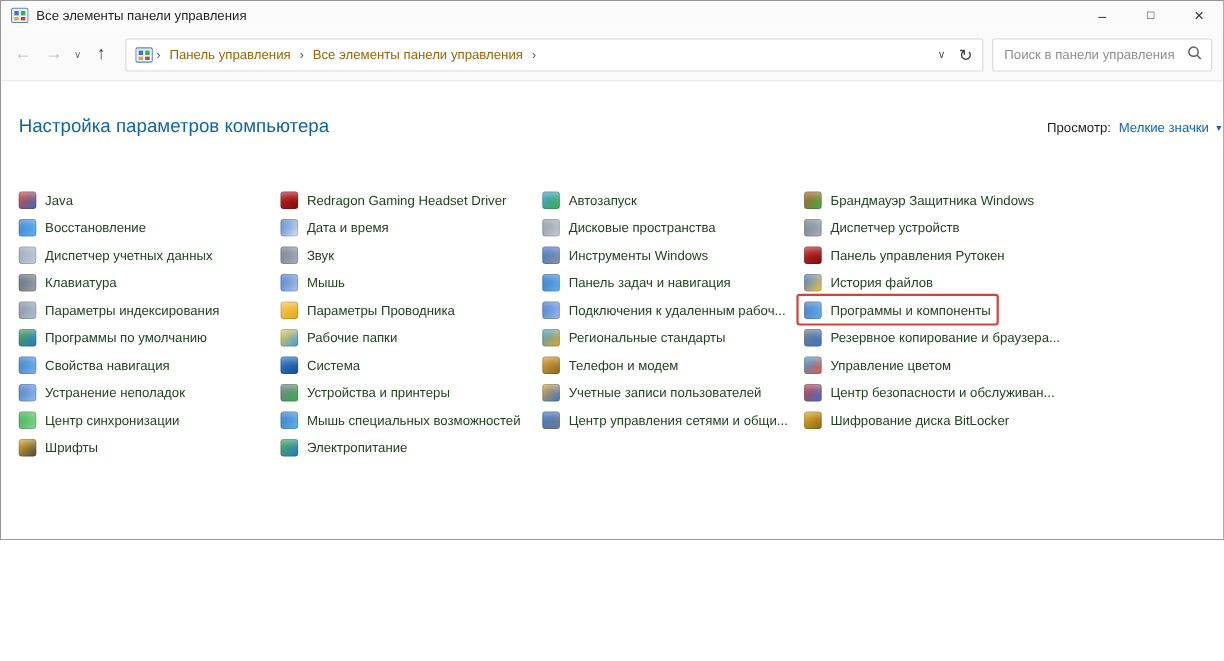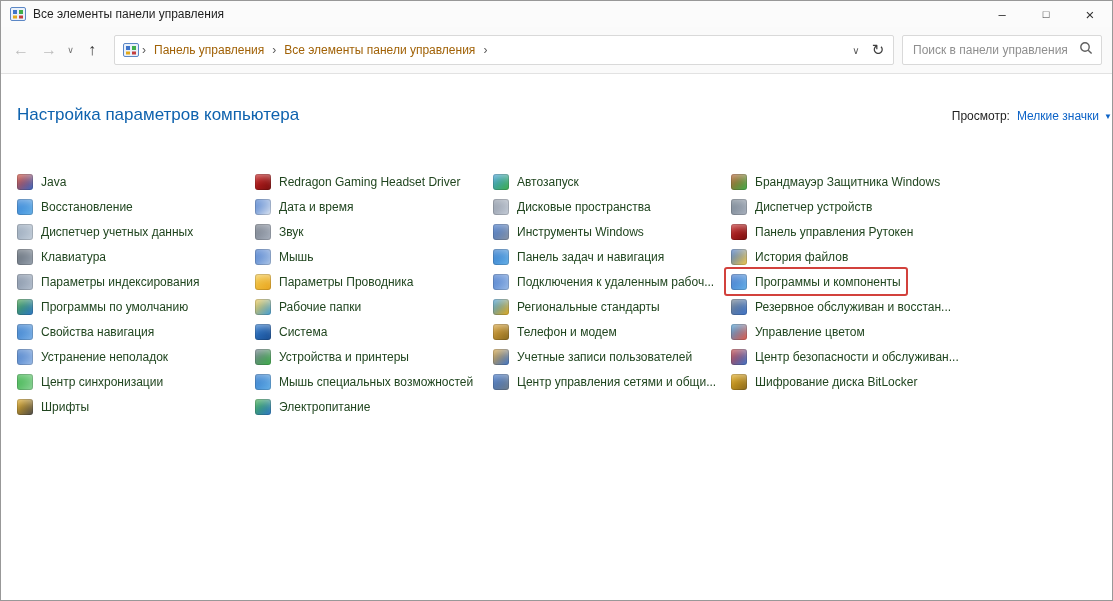--- a/index.html
+++ b/index.html
@@ -1,17 +1,17 @@
 <!DOCTYPE html>
 <html style="--heading: #0e62ae; --link: #0c63c7; --item_text: #20451f; --highlight: #d2413c;"><head>
 <meta charset="utf-8">
 <style>
   html,body{margin:0;padding:0;background:#ffffff;}
   body{font-family:"Liberation Sans",sans-serif;-webkit-font-smoothing:antialiased;}
-  .window{width:1113px;height:601px;box-sizing:border-box;border:1px solid #989898;background:#fff;display:flex;flex-direction:column;overflow:hidden;}
+  .window{width:1113px;height:491px;box-sizing:border-box;border:1px solid #989898;background:#fff;display:flex;flex-direction:column;overflow:hidden;}
 
   
   .titlebar{height:26px;flex:0 0 26px;display:flex;align-items:center;padding-left:9px;background:#fbfbfb;}
   .titlebar .app-icon{width:16px;height:16px;flex:0 0 16px;}
   .titlebar .title{font-size:12px;color:#1f1f1f;margin-left:7px;flex:1;white-space:nowrap;}
   .win-controls{display:flex;height:100%;align-self:flex-start;}
   .win-btn{width:44px;height:26px;display:flex;align-items:center;justify-content:center;font-size:13px;color:#333;cursor:default;}
   .win-btn.max{font-size:11px;}
   .win-btn.close{font-size:15px;}
 
@@ -258,21 +258,21 @@
           <div class="item">
             <span class="item-icon" style="background: linear-gradient(135deg, rgb(63, 116, 201), rgb(243, 201, 74));"></span>
             <span class="item-label">История файлов</span>
           </div>
           <div class="item highlighted">
             <span class="item-icon" style="background: linear-gradient(135deg, rgb(63, 116, 201), rgb(103, 177, 232));"></span>
             <span class="item-label">Программы и компоненты</span>
           </div>
           <div class="item">
             <span class="item-icon" style="background: linear-gradient(135deg, rgb(111, 125, 138), rgb(63, 116, 201));"></span>
-            <span class="item-label">Резервное обслуживан и восстан...</span>
+            <span class="item-label">Резервное копирование и браузера...</span>
           </div>
           <div class="item">
             <span class="item-icon" style="background: linear-gradient(135deg, rgb(63, 157, 216), rgb(226, 90, 74));"></span>
             <span class="item-label">Управление цветом</span>
           </div>
           <div class="item">
             <span class="item-icon" style="background: linear-gradient(135deg, rgb(196, 63, 63), rgb(63, 116, 201));"></span>
             <span class="item-label">Центр безопасности и обслуживан...</span>
           </div>
           <div class="item">

